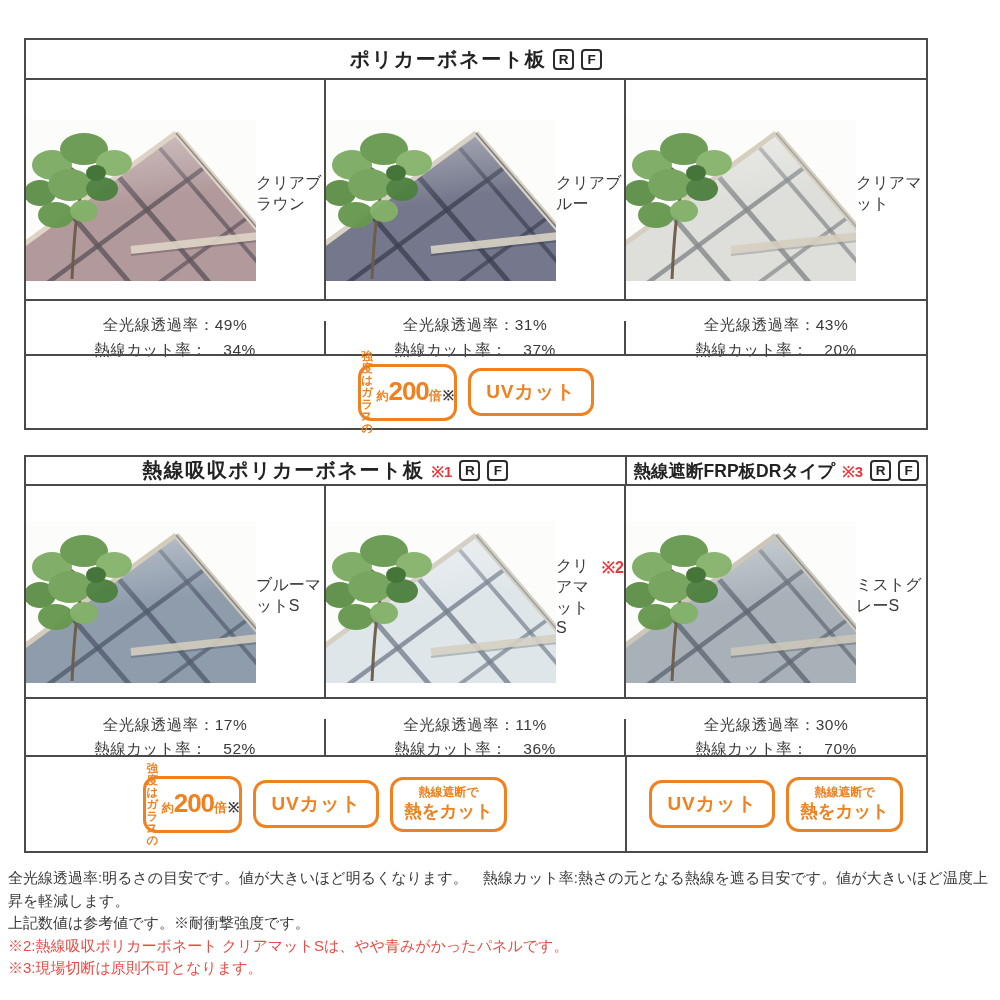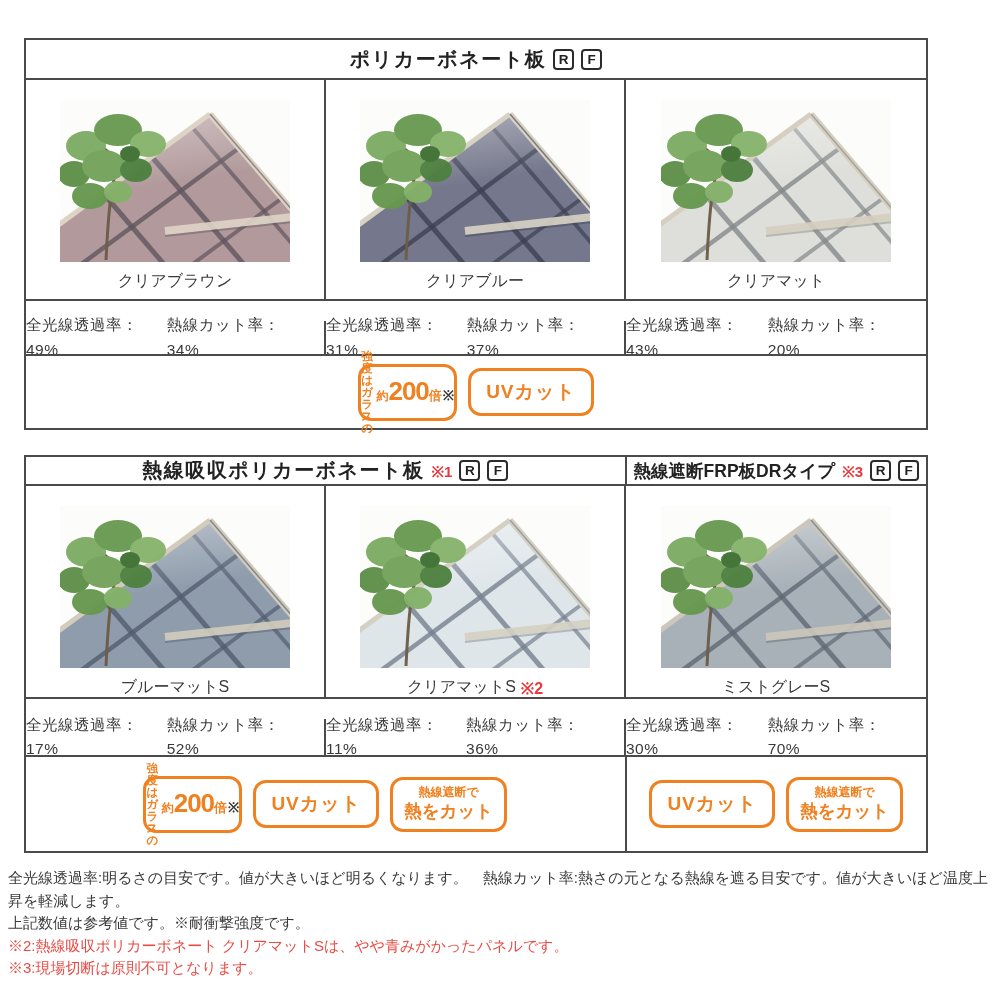--- a/index.html
+++ b/index.html
@@ -21,30 +21,30 @@
   #t2 .w1 .htitle { font-size:17.5px; letter-spacing:0; }
   .hnote { color:var(--header-red); font-size:15px; font-weight:bold; }
   .hnote:empty { display:none; }
   .mark { width:21px; height:21px; border:2px solid #2b2b2b; border-radius:4px;
     display:flex; align-items:center; justify-content:center;
     font-size:13.5px; font-weight:bold; color:#222; background:#fff; flex:none; }
 
   .row { display:flex; flex:none; }
   .row-images { height:219px; }
   #t2 .row-images { height:211px; }
-  .cell { width:33.337%; display:flex; flex-direction:column; align-items:center; }
+  .cell { width:33.337%; display:flex; flex-direction:row; align-items:center; }
   .cell:not(:last-child), .vcell:not(:last-child) { border-right:2px solid var(--border); }
   .roof { margin-top:20px; width:230px; height:162px; flex:none; }
   .plabel { margin-top:9px; font-size:16px; color:var(--text); display:flex; gap:5px; }
   .plabel .note { color:var(--header-red); font-weight:bold; }
   .plabel .note:empty { display:none; }
 
   .row-values { border-top:2px solid var(--border); height:55px; }
   #t2 .row-values { height:58px; }
-  .vcell { width:33.337%; display:flex; flex-direction:row; align-items:center;
+  .vcell { width:33.337%; display:flex; flex-direction:column; align-items:center;
     justify-content:center; font-size:15.5px; color:var(--text); line-height:1.55;
     letter-spacing:.5px;margin-top:20px; }
 
   .row-badges { border-top:2px solid var(--border); flex:1; }
   .bcell { display:flex; align-items:center; justify-content:center; gap:11px; height:100%; }
   .bcell.full { width:100%; }
   .bcell.w2 { width:66.74%; border-right:2px solid var(--border); }
   .bcell.w1 { flex:1; }
 
   .badge { border:3px solid var(--accent); border-radius:13px; color:var(--accent);

